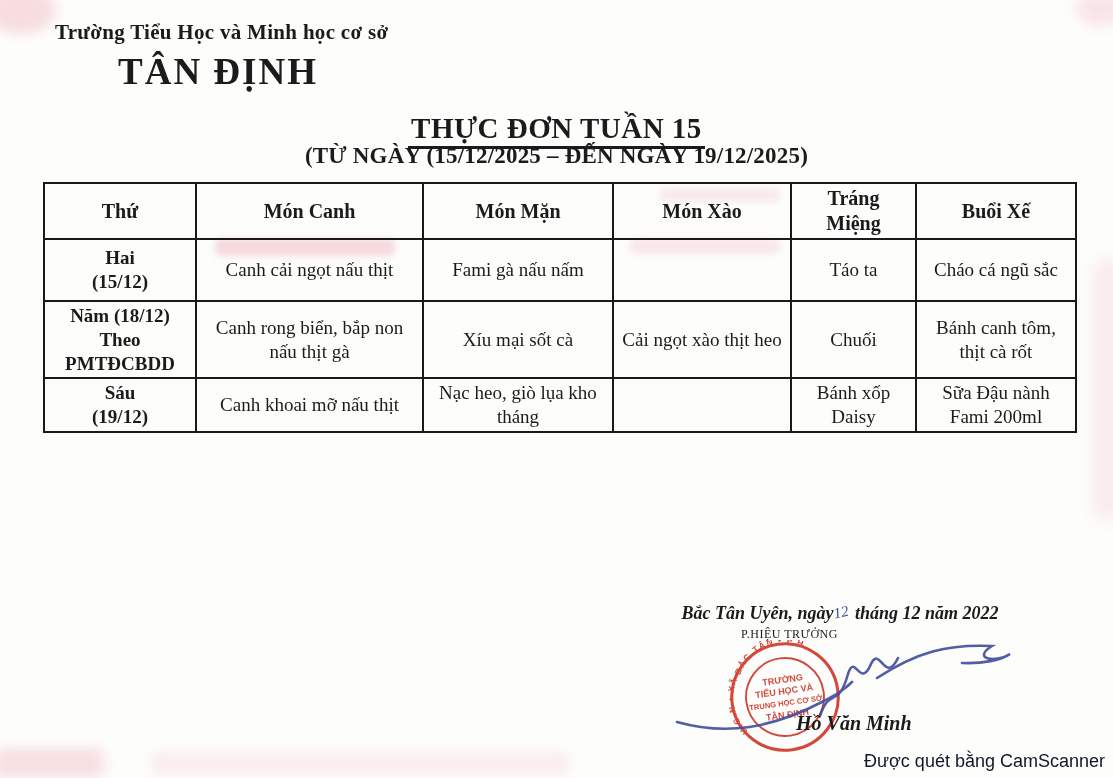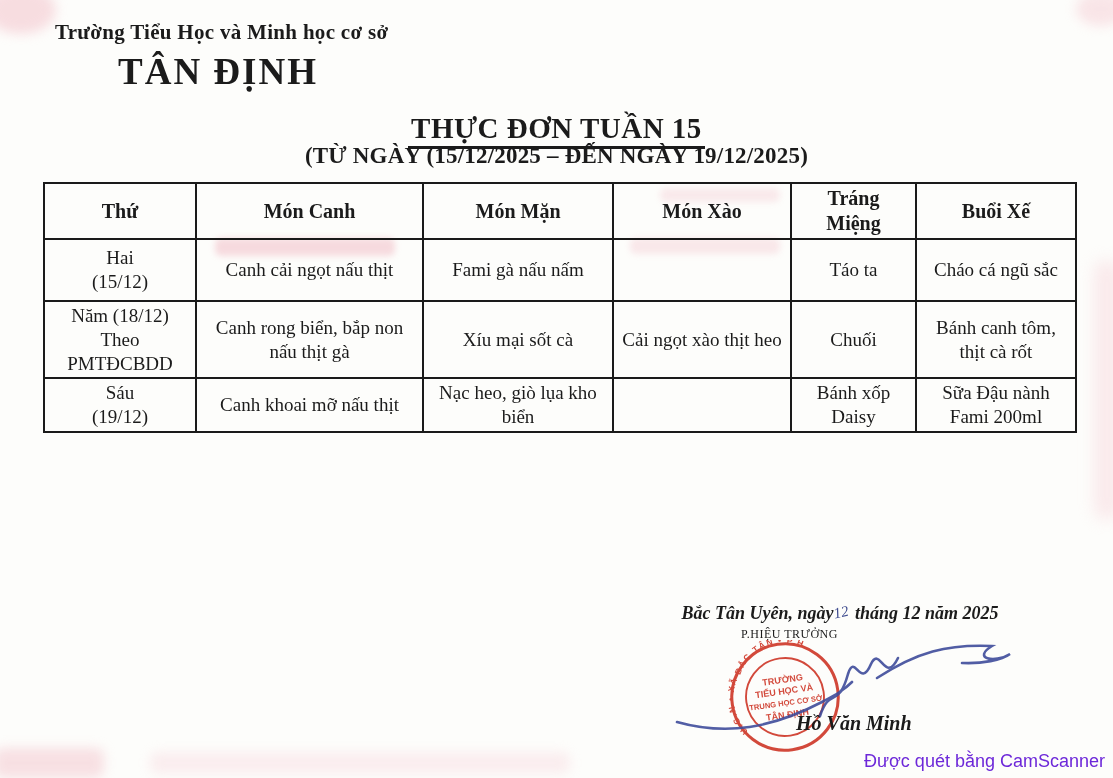--- a/index.html
+++ b/index.html
@@ -31,30 +31,30 @@
   table.menu{
     position:absolute;left:43px;top:182px;width:1032px;
     border-collapse:collapse;table-layout:fixed;
   }
   table.menu th,table.menu td{
     border:2px solid #1a1a1a;text-align:center;vertical-align:middle;
     padding:2px 6px;white-space:pre-line;line-height:1.25;
   }
   table.menu th{font-size:20px;font-weight:bold;}
   table.menu td{font-size:19px;}
-  table.menu td.day{font-weight:normal;}
+  table.menu td.day{font-weight:bold;}
 
   
   .sign-date{position:absolute;left:660px;top:603px;width:360px;text-align:center;font-size:18px;font-style:italic;font-weight:bold;}
   .hand-num{display:inline-block;font-size:15px;color:#3f4c8f;transform:rotate(-12deg) translateY(-2px);font-weight:normal;margin:0 1px;}
   .signer-title{position:absolute;left:741px;top:627px;font-size:12px;font-weight:normal;letter-spacing:.5px;}
   .signer-name{position:absolute;left:796px;top:712px;font-size:20px;font-weight:bold;font-style:italic;}
   .stamp{position:absolute;left:726px;top:640px;width:118px;height:114px;opacity:.92;}
   .signature{position:absolute;left:672px;top:630px;width:350px;height:105px;}
-  .watermark{position:absolute;right:8px;top:751px;font-family:"Liberation Sans","DejaVu Sans",sans-serif;font-size:18px;color:#6d28d9;}
+  .watermark{position:absolute;right:8px;top:751px;font-family:"Liberation Sans","DejaVu Sans",sans-serif;font-size:18px;color:#0f172a;}
 </style>
 </head>
 <body>
 
 <div class="blot blot1"></div>
 <div class="blot blot2"></div>
 <div class="blot blot3"></div>
 <div class="blot blot4"></div>
 <div class="blot blot5"></div>
 <div class="blot ghost1"></div>
@@ -104,30 +104,30 @@
       <td>Canh rong biển, bắp non nấu thịt gà</td>
       <td>Xíu mại sốt cà</td>
       <td>Cải ngọt xào thịt heo</td>
       <td>Chuối</td>
       <td>Bánh canh tôm, thịt cà rốt</td>
     </tr>
     <tr style="height:52px">
       <td class="day">Sáu
 (19/12)</td>
       <td>Canh khoai mỡ nấu thịt</td>
-      <td>Nạc heo, giò lụa kho biển</td>
+      <td>Nạc heo, giò lụa kho tháng</td>
       <td></td>
       <td>Bánh xốp Daisy</td>
       <td>Sữa Đậu nành Fami 200ml</td>
     </tr>
   </tbody>
 </table>
 
 <div class="sign-date">
-  <span>Bắc Tân Uyên, ngày</span><span class="hand-num">12</span> <span>tháng 12 năm 2025</span>
+  <span>Bắc Tân Uyên, ngày</span><span class="hand-num">12</span> <span>tháng 12 năm 2022</span>
 </div>
 <div class="signer-title">P.HIỆU TRƯỞNG</div>
 
 <svg class="stamp" viewBox="0 0 120 120">
   <g transform="rotate(-8 60 60)">
     <circle cx="60" cy="60" r="56" fill="none" stroke="#cf3a2b" stroke-width="3.2"></circle>
     <circle cx="60" cy="60" r="41" fill="none" stroke="#cf3a2b" stroke-width="2"></circle>
     <defs>
       <path id="arcOuter" d="M 18,92 A 48,48 0 0 1 18,28 A 48,48 0 0 1 102,28"></path>
     </defs>

